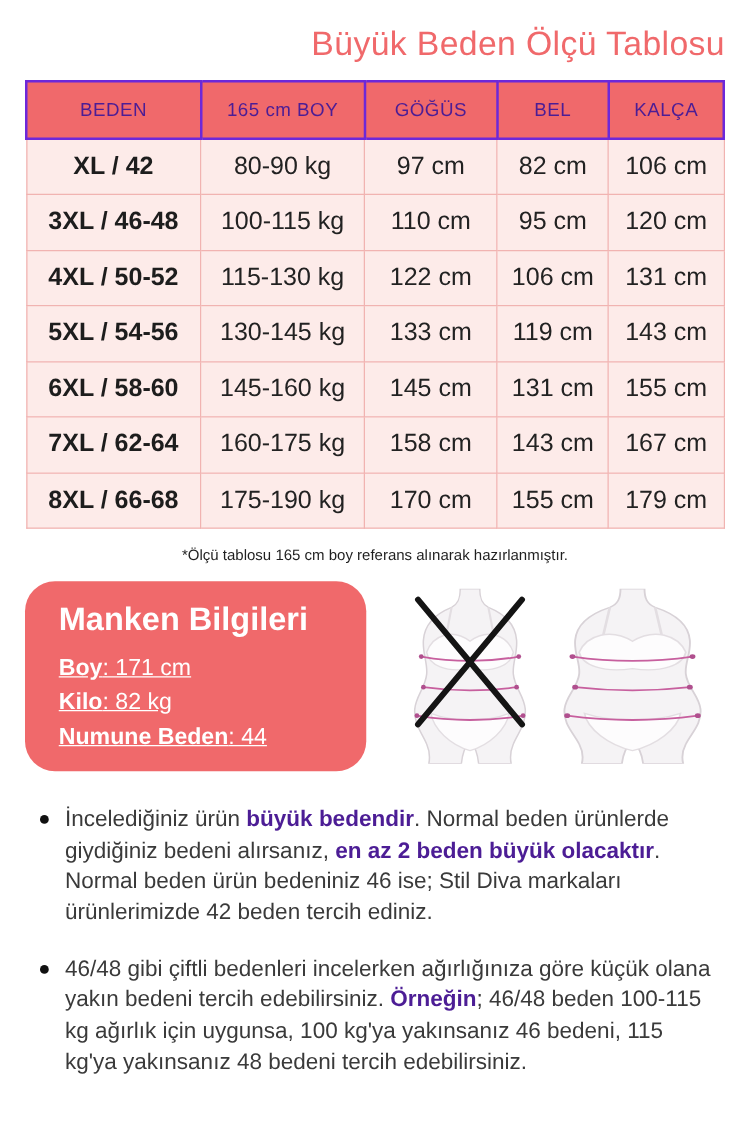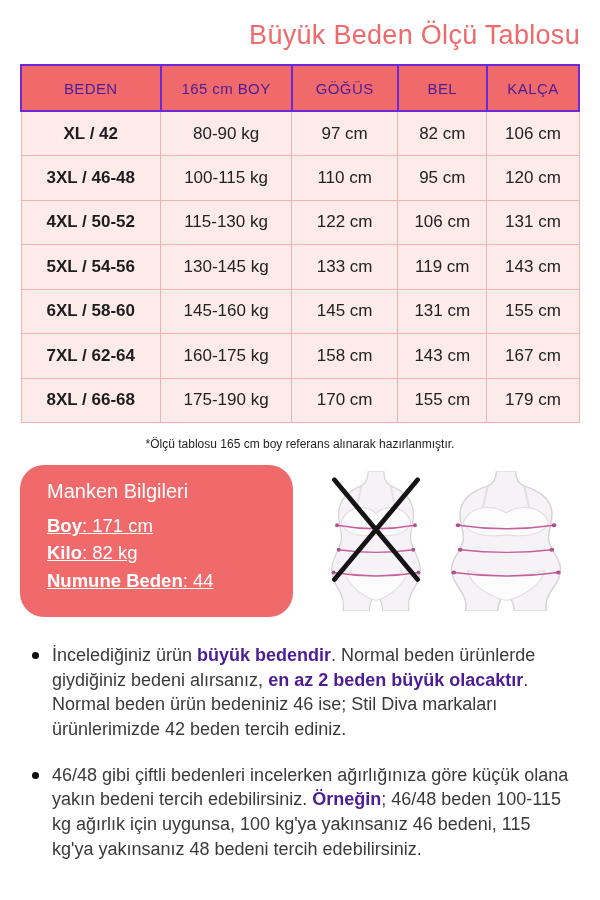--- a/index.html
+++ b/index.html
@@ -25,39 +25,39 @@
   }
   table.size-table{
     width:100%;border-collapse:collapse;table-layout:fixed;
   }
   .size-table th{
     background:var(--accent);color:#4c1d95;font-size:15px;font-weight:normal;
     letter-spacing:.4px;height:46px;border:2px solid #6d28d9;
   }
   .size-table td{
     background:var(--cell-bg);border:1px solid var(--cell-border);
-    height:44.5px;text-align:center;font-size:17px;color:#222222;
+    height:44.5px;text-align:center;font-size:20px;color:#222222;
   }
   .size-table td.size-col{font-weight:bold;color:#1d1d1d;}
   .col-beden{width:25%;}
   .col-boy{width:23.5%;}
   .col-gogus{width:19%;}
   .col-bel{width:16%;}
   .col-kalca{width:16.5%;}
   .footnote{
     text-align:center;font-size:12px;color:#1f1f1f;margin-top:14px;
   }
   .model-section{
     display:flex;align-items:stretch;gap:20px;margin-top:14px;height:152px;
   }
   .model-box{
     width:273px;flex:0 0 273px;background:var(--accent);border-radius:24px;
     color:#ffffff;padding:15px 10px 14px 27px;
   }
-  .model-title{font-size:20px;font-weight:normal;margin-bottom:9px;}
+  .model-title{font-size:26px;font-weight:bold;margin-bottom:9px;}
   .model-row{font-size:18.5px;line-height:1.48;text-decoration:underline;}
   .model-row b{font-weight:bold;}
   .figures{
     flex:1;display:flex;align-items:center;justify-content:center;gap:14px;
   }
   .figure-wrap{position:relative;line-height:0;}
   .notes{
     list-style:none;margin:26px 6px 0 10px;
   }
   .notes li{

